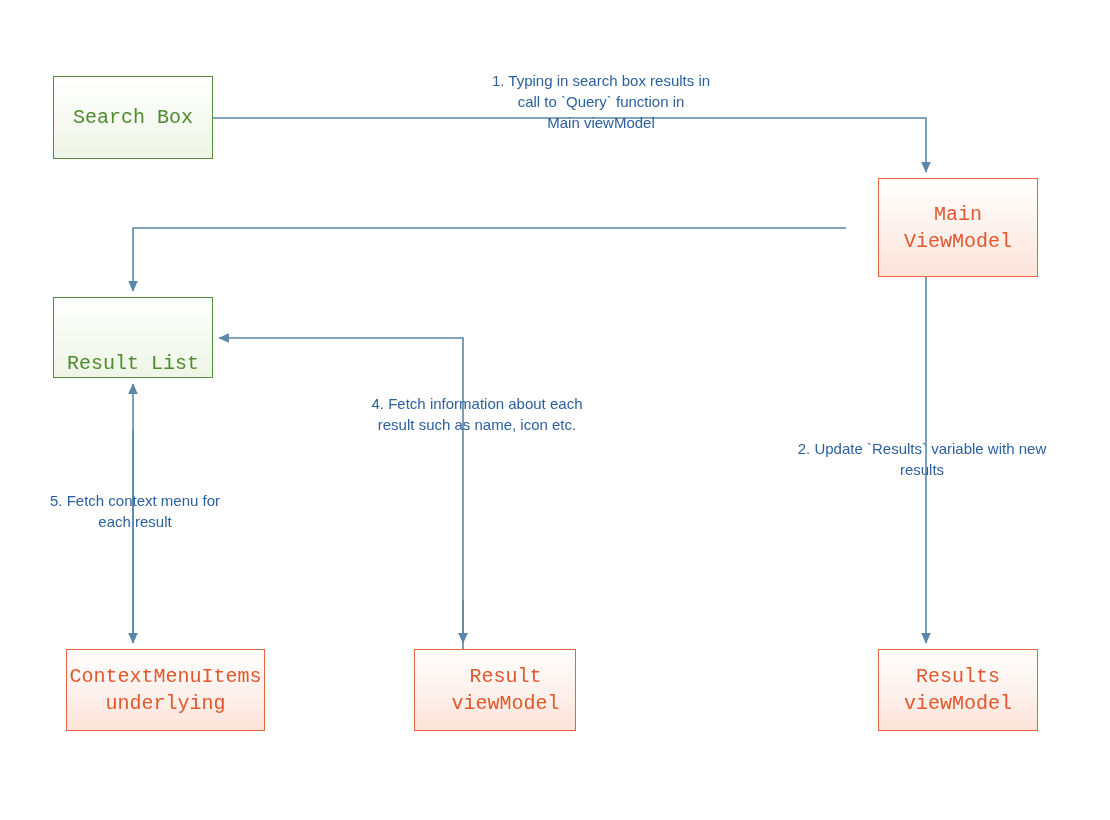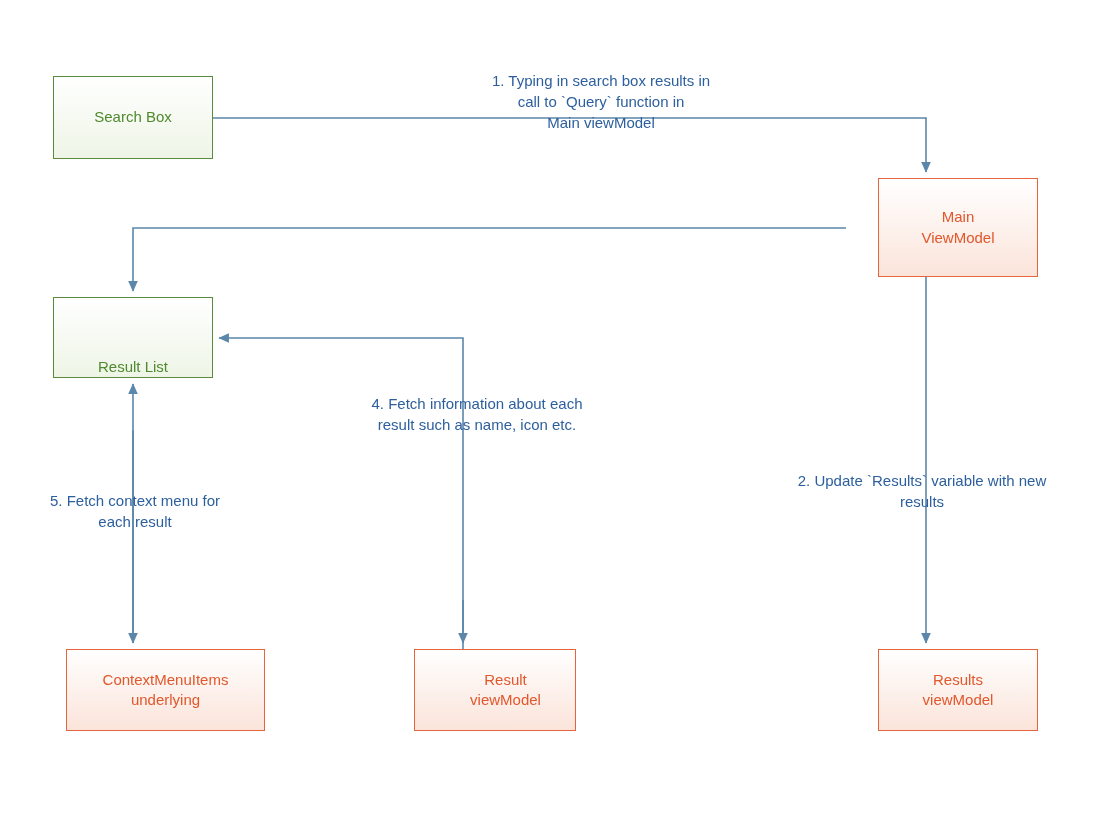--- a/index.html
+++ b/index.html
@@ -17,25 +17,26 @@
     background: #ffffff;
     overflow: hidden;
   }
   .node {
     position: absolute;
     box-sizing: border-box;
     display: flex;
     align-items: center;
     justify-content: center;
     text-align: center;
-    font-size: 15px;
+    font-size: 20px;
     line-height: 1.35;
     border-width: 1.4px;
     border-style: solid;
     white-space: pre-line;
+    font-family: Liberation Mono, monospace;
   }
   .node-green {
     border-color: #5a8a3c;
     color: #4f8a2e;
     background: linear-gradient(to bottom, #ffffff 0%, #eef5e6 100%);
   }
   .node-orange {
     border-color: #e8643c;
     color: #e2572c;
     background: linear-gradient(to bottom, #ffffff 0%, #fbe4da 100%);
@@ -118,19 +119,19 @@
   </div>
 
   <div class="label" style="left:436px; top:70px; width:330px;">1. Typing in search box results in
 call to `Query` function in
 Main viewModel</div>
 
 
   <div class="label" style="left:312px; top:345px; width:330px;margin-top:48px;">4. Fetch information about each
 result such as name, icon etc.</div>
 
-  <div class="label" style="left:748px; top:438px; width:348px;margin-top:32px;">2. Update `Results` variable with new
+  <div class="label" style="left:748px; top:438px; width:348px;">2. Update `Results` variable with new
 results</div>
 
   <div class="label" style="left:10px; top:490px; width:250px;">5. Fetch context menu for
 each result</div>
 
 </div>
 
 </body></html>

